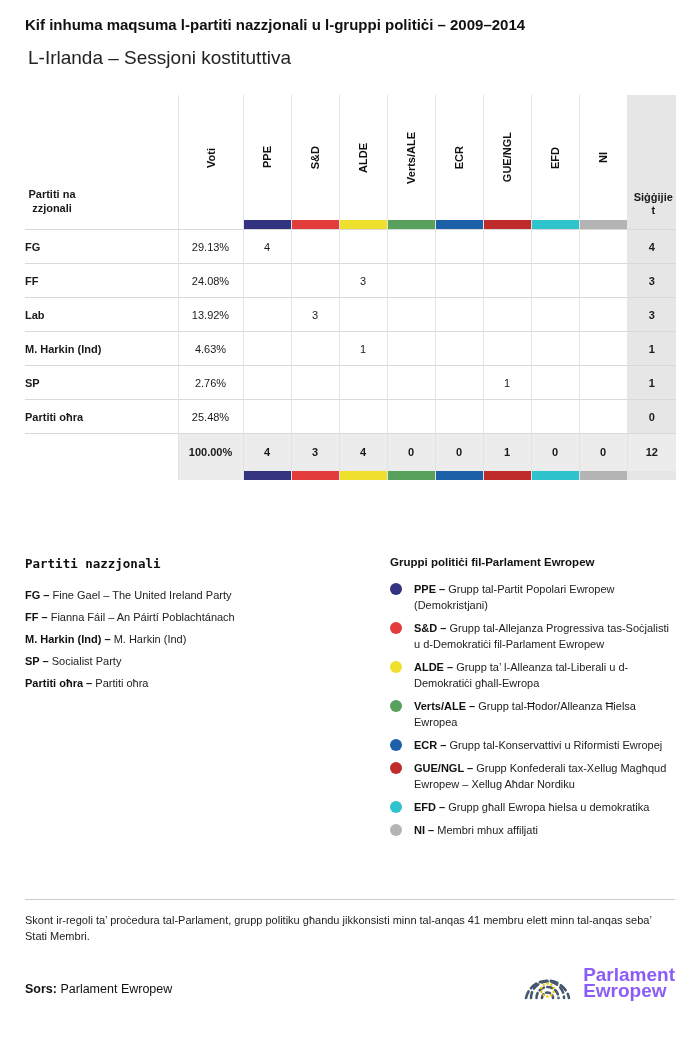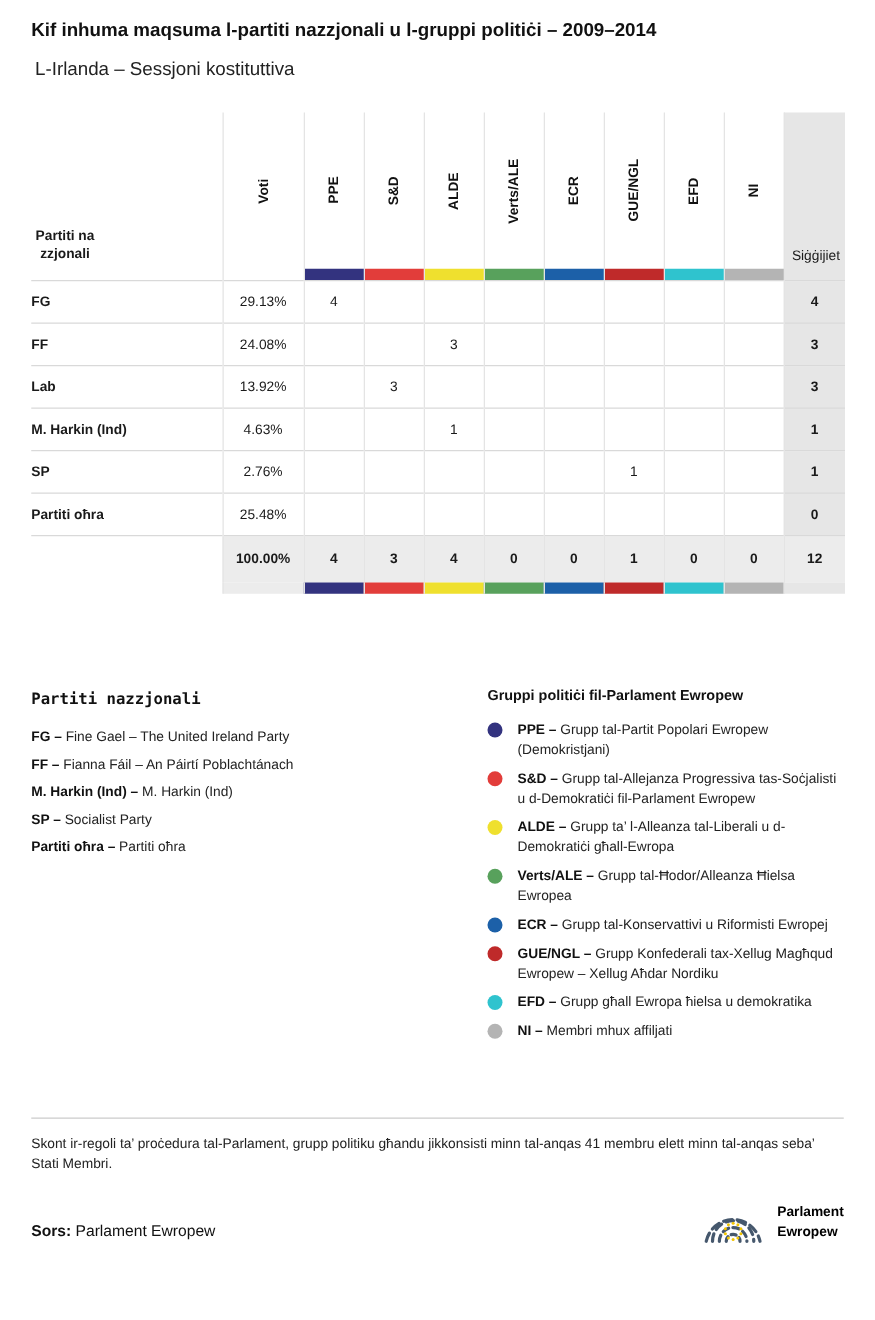--- a/index.html
+++ b/index.html
@@ -4,42 +4,42 @@
 <style>
   * { box-sizing: border-box; }
   html, body { margin: 0; padding: 0; }
   body {
     width: 700px; height: 1056px; background: #ffffff; overflow: hidden;
     font-family: "Liberation Sans", "DejaVu Sans", sans-serif; color: #1a1a1a;
   }
   .page { padding: 10px 25px 0 25px; }
 
   .title { font-size: 15px; font-weight: 700; margin: 6px 0 14px 0; color: #111; }
-  .subtitle { font-size: 15px; font-weight: 400; margin: 0 0 0 3px; color: #222; }
+  .subtitle { font-size: 19px; font-weight: 400; margin: 0 0 0 3px; color: #222; }
 
   
   table.results { border-collapse: collapse; table-layout: fixed; width: 651px; margin-top: 26px; font-size: 11px; }
   .results th, .results td { padding: 0; border-left: 1px solid #e4e4e4; vertical-align: middle; }
   .results th:first-child, .results td:first-child { border-left: 0; }
   .results tbody td { border-top: 1px solid #d9d9d9; height: 34px; }
 
   .th-party { width: 153px; }
   .th-voti  { width: 65px; }
   .th-group { width: 48px; }
   .th-seats { width: 49px; background: #e6e6e6; }
 
   .hcell { display: flex; flex-direction: column; height: 134px; }
   .hspace { flex: 1; display: flex; align-items: center; justify-content: center; }
   .vlabel { writing-mode: vertical-rl; transform: rotate(180deg); font-weight: 700; font-size: 11px; color: #111; }
   .hbar { height: 9px; }
 
   .party-head { display: flex; align-items: flex-end; height: 134px; padding: 0 0 14px 2px; }
   .party-head .lbl { width: 50px; font-weight: 700; line-height: 14px; word-break: break-all; }
   .seats-head { display: flex; align-items: flex-end; height: 134px; padding: 0 3px 12px 6px; }
-  .seats-head .lbl { font-weight: 400; line-height: 13px; word-break: break-all; }
+  .seats-head .lbl { font-weight: 700; line-height: 13px; word-break: break-all; }
 
   .td-party { font-weight: 700; text-align: left; padding-left: 2px; }
   .td-voti, .td-num { text-align: center; }
   .td-seats { text-align: center; font-weight: 700; background: #e6e6e6; }
 
   tr.total td { background: #ececec; font-weight: 700; height: 37px; }
   tr.total td.td-party { background: #ffffff; }
   tr.bars td { height: 9px; border-top: none; }
   tr.bars td.bar-none { background: #ffffff; }
   tr.bars td.bar-grey { background: #ececec; }
@@ -57,21 +57,21 @@
   .lg-item b { color: #111; }
   .dot { width: 12px; height: 12px; border-radius: 50%; flex: 0 0 12px; margin: 2px 12px 0 0; }
   .lg-text { flex: 1; }
 
   
   .rule { border-top: 1px solid #cccccc; margin-top: 54px; }
   .note { font-size: 11px; line-height: 16px; margin: 12px 0 0 0; color: #222; max-width: 650px; }
   .bottom { display: flex; justify-content: space-between; align-items: flex-end; margin-top: 16px; }
   .source { font-size: 12.5px; color: #111; padding-bottom: 10px; }
   .ep-logo { display: flex; align-items: center; gap: 8px; }
-  .logo-text { font-weight: 700; font-size: 11px; line-height: 16px; color: #000000; }
+  .logo-text { font-weight: 700; font-size: 19px; line-height: 16px; color: #8b5cf6; }
 </style>
 </head>
 <body>
 
 <div class="page">
 
   <h1 class="title">Kif inhuma maqsuma l-partiti nazzjonali u l-gruppi politiċi – 2009–2014</h1>
   <h2 class="subtitle">L-Irlanda – Sessjoni kostituttiva</h2>
 
   <table class="results">

